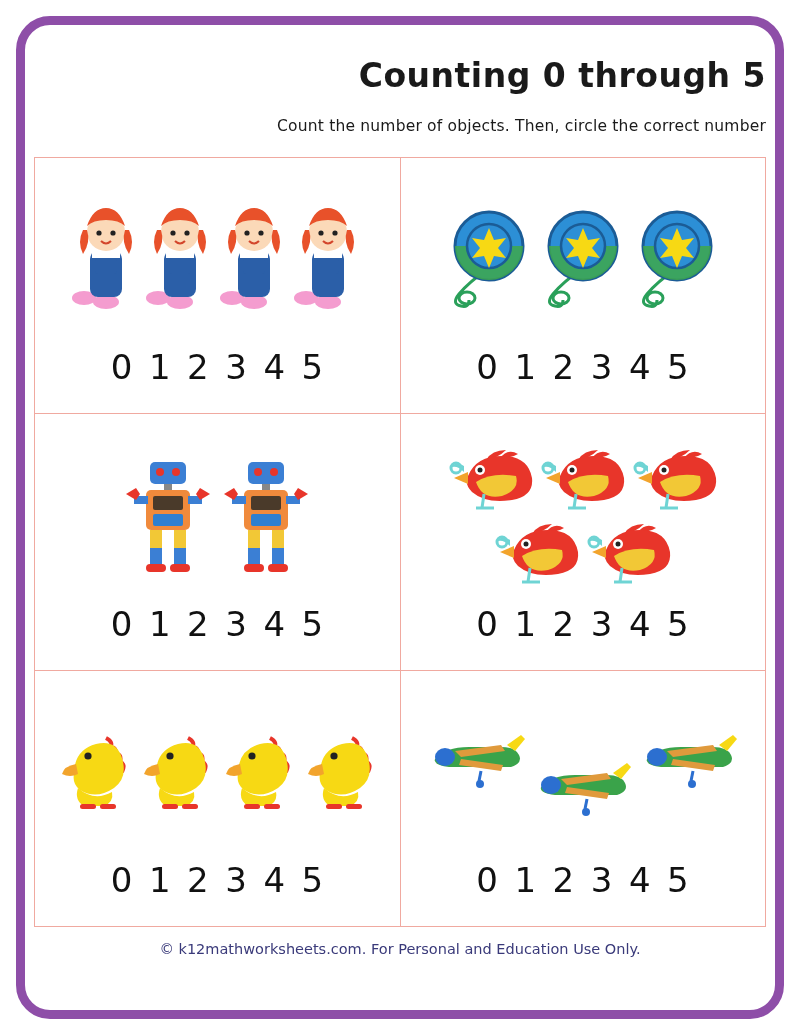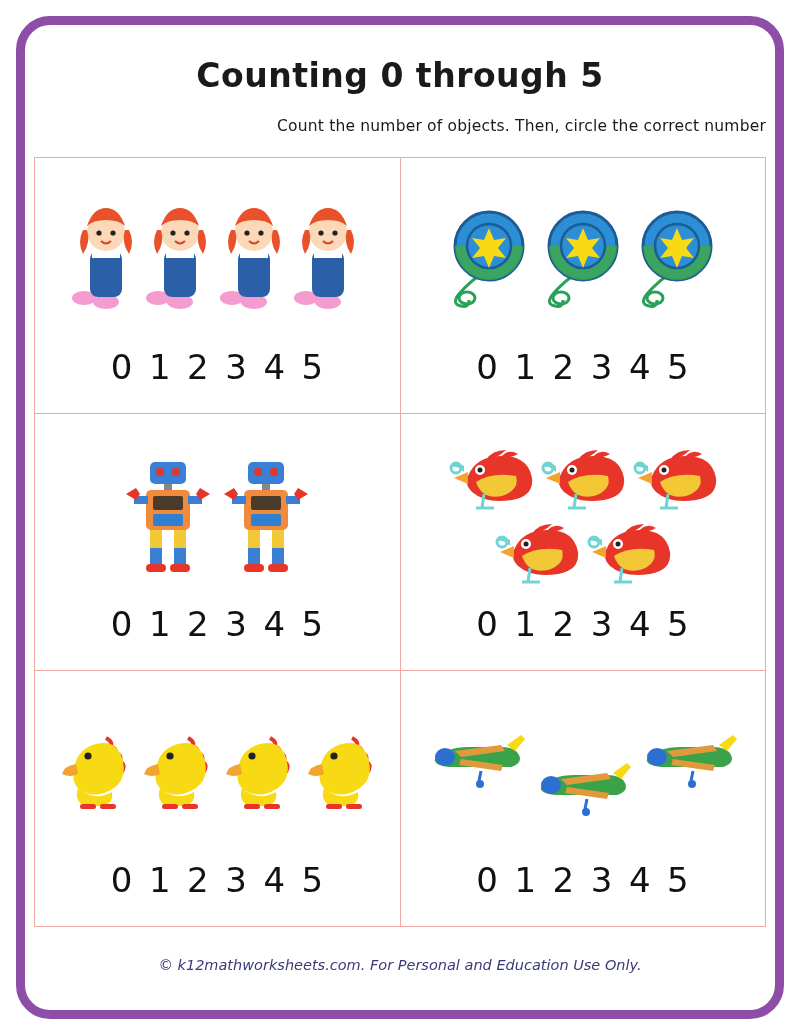--- a/index.html
+++ b/index.html
@@ -35,21 +35,21 @@
     position: absolute;
     left: 34px;
     top: 34px;
     right: 34px;
     bottom: 34px;
     box-sizing: border-box;
     display: flex;
     flex-direction: column;
   }
   .title {
-    text-align: center;
+    text-align: right;
     font-family: "DejaVu Sans", sans-serif;
     font-size: 33px;
     font-weight: 600;
     letter-spacing: 0.5px;
     color: #1a1a1a;
     margin-top: 22px;
   }
   .subtitle {
     text-align: right;
     font-size: 15.5px;
@@ -106,22 +106,21 @@
   .numrow span {
     display: inline-block;
     min-width: 20px;
     text-align: center;
     cursor: pointer;
   }
   .footer {
     text-align: center;
     font-size: 14.5px;
     color: #3a3a7a;
-    margin-top: 30px;
-    font-style: italic;
+    margin-top: 14px;
   }
   .obj {
     display: inline-block;
     line-height: 0;
   }
   svg { display: block; }
 </style>
 </head>
 <body>
 

